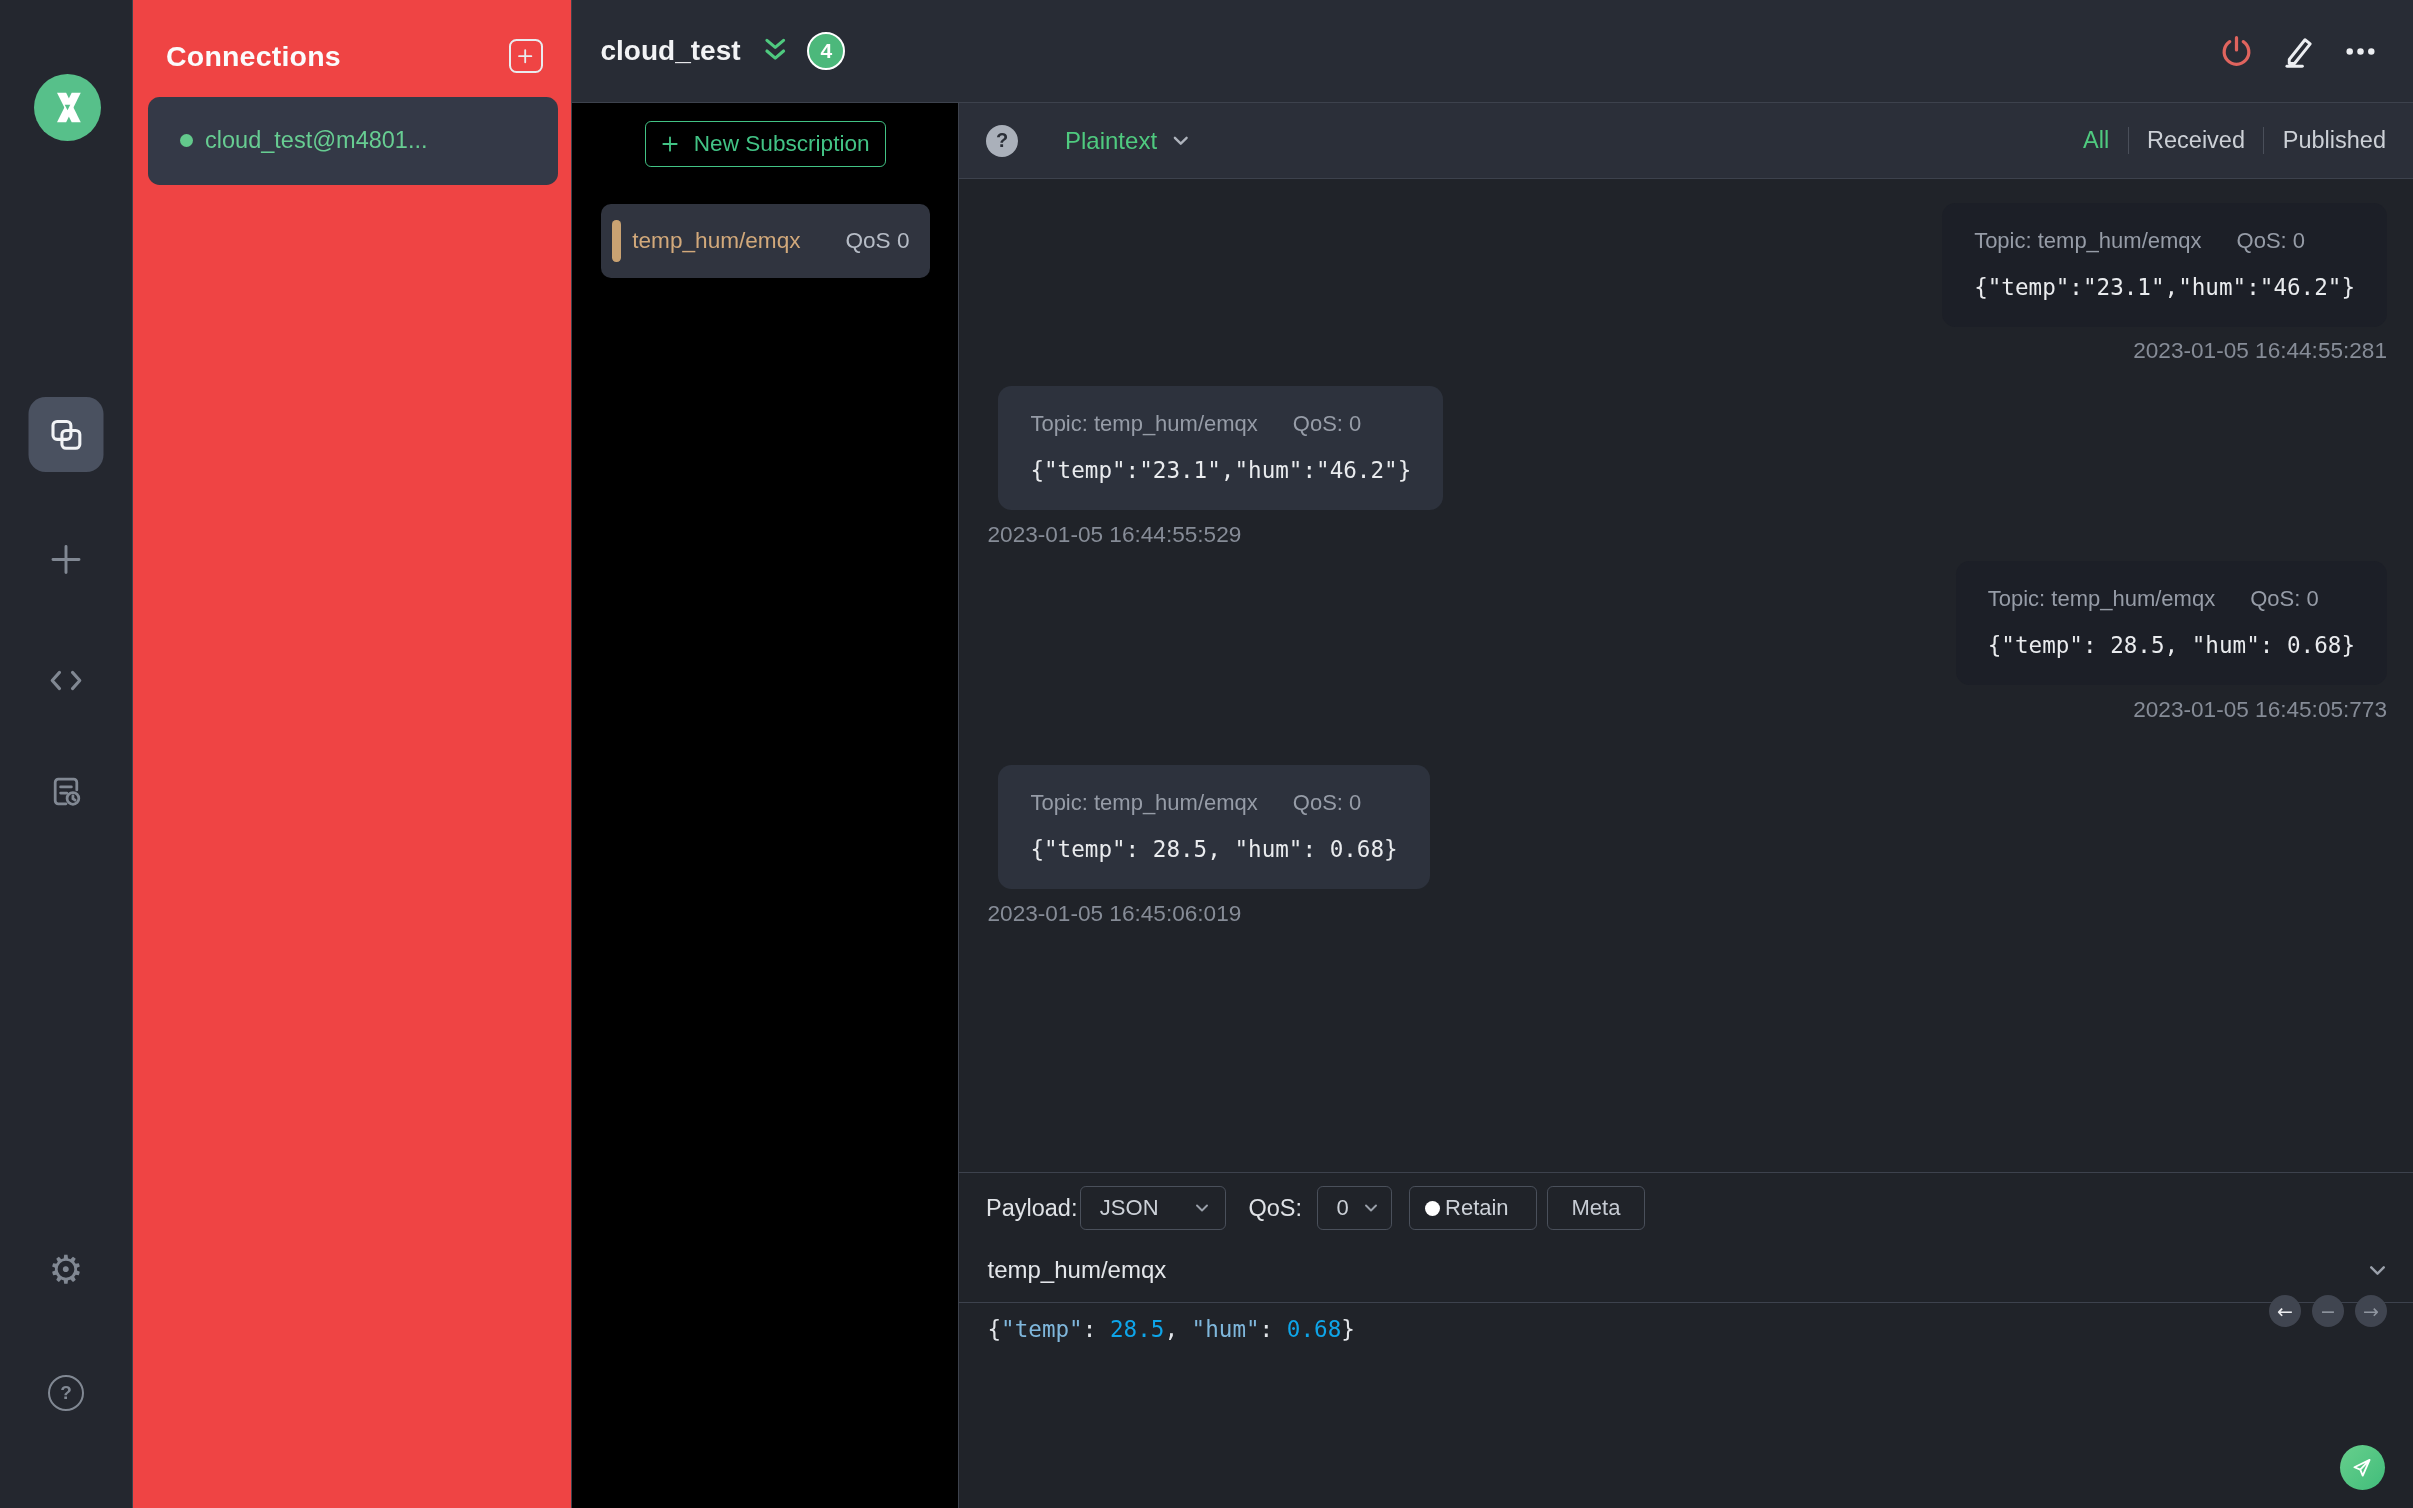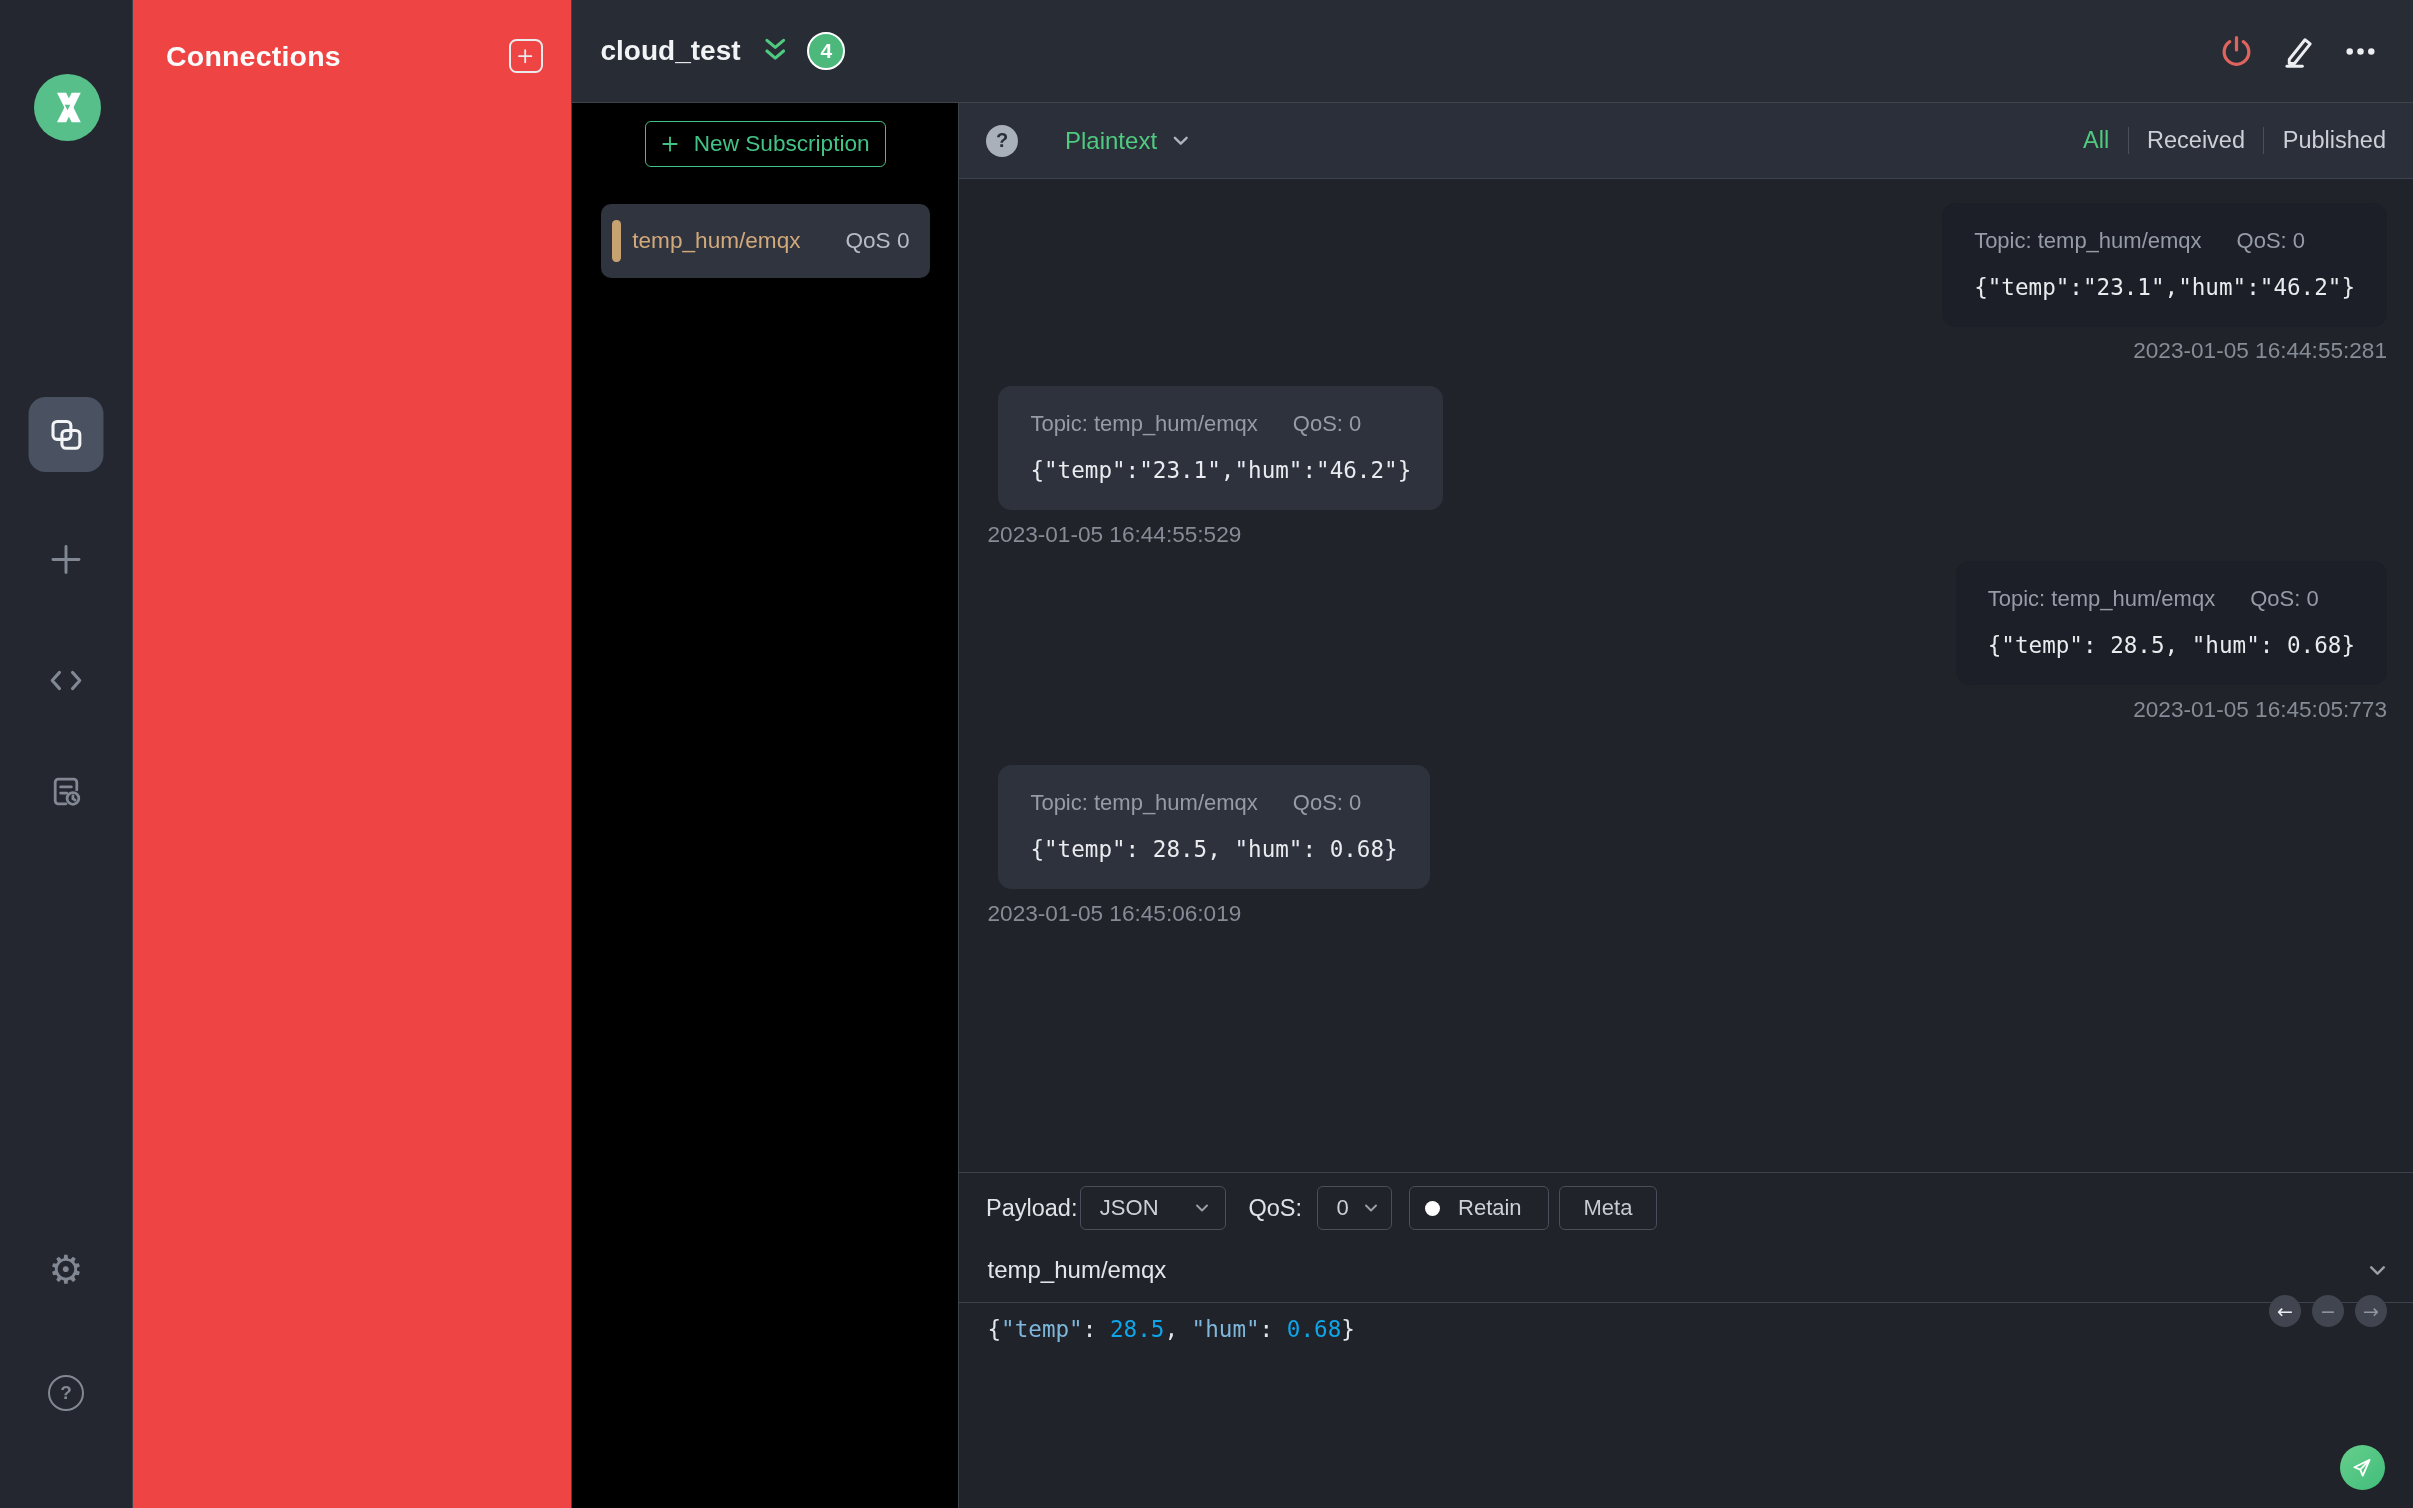--- a/index.html
+++ b/index.html
@@ -86,21 +86,21 @@
   
   .publish-area{height:335px;flex:none;border-top:0.8px solid #3d424d;position:relative;background:#202329;}
   .pub-toolbar{display:flex;align-items:center;padding:13.4px 0 0 27px;gap:0;}
   .pub-label{font-size:23.5px;color:#dfe2e6;}
   .pill{height:44px;border:0.8px solid #4a505b;border-radius:5.9px;display:inline-flex;align-items:center;background:transparent;
         color:#ccd1d8;font-size:22px;cursor:pointer;font-family:inherit;box-sizing:border-box;}
   .pill .chev{margin-left:auto;}
   .sel-format{width:146px;padding:0 13.4px 0 18.4px;margin-left:3px;}
   .qos-lab{margin-left:22px;}
   .sel-qos{width:75px;padding:0 10px 0 18.4px;margin-left:15px;}
-  .btn-retain{width:140px;padding:0 15px;margin-left:17px;gap:18px;}
+  .btn-retain{width:128px;padding:0 15px;margin-left:17px;gap:5px;}
   .retain-dot{width:15px;height:15px;border-radius:50%;background:#ffffff;flex:none;}
   .btn-meta{width:98px;margin-left:10px;justify-content:center;color:#c6cbd3;}
 
   .topic-row{display:flex;align-items:center;padding:20px 23.5px 0 28.5px;height:40px;border-bottom:none;}
   .topic-value{font-size:24px;color:#e3e6ea;}
   .topic-chevron{margin-left:auto;cursor:pointer;display:flex;}
   .editor-divider{height:0.8px;background:#3d424d;margin-top:11.7px;}
   .editor-line{padding:13.4px 0 0 28.5px;font-family:"DejaVu Sans Mono",monospace;font-size:22.6px;white-space:pre;cursor:text;}
   .tok-punct{color:#e3e6ea;}
   .tok-key{color:#7fb7dc;}
@@ -177,20 +177,24 @@
   <section class="connections-panel">
     <div class="conn-header">
       <h1 class="conn-title" style="margin:0;">Connections</h1>
       <button class="add-conn-btn">
         <span>
           <svg width="18.4" height="18.4" viewBox="0 0 24 24" fill="none" stroke="#e9ebee" stroke-width="2.4" stroke-linecap="round">
             <path d="M12 4 v16 M4 12 h16"></path>
           </svg>
         </span>
       </button>
+    </div>
+    <div class="connection-item">
+      <span class="status-dot"></span>
+      <span class="connection-name">cloud_test@m4801...</span>
     </div>
   </section>
 
   <section class="main">
     <header class="main-header">
       <span class="main-title">cloud_test</span>
       <span class="collapse-ic">
         <svg width="28.5" height="32" viewBox="0 0 24 26" fill="none" stroke="#4fca7f" stroke-width="2.6" stroke-linecap="round" stroke-linejoin="round">
           <path d="M5 4 l7 6 7 -6"></path>
           <path d="M5 13 l7 6 7 -6"></path>

